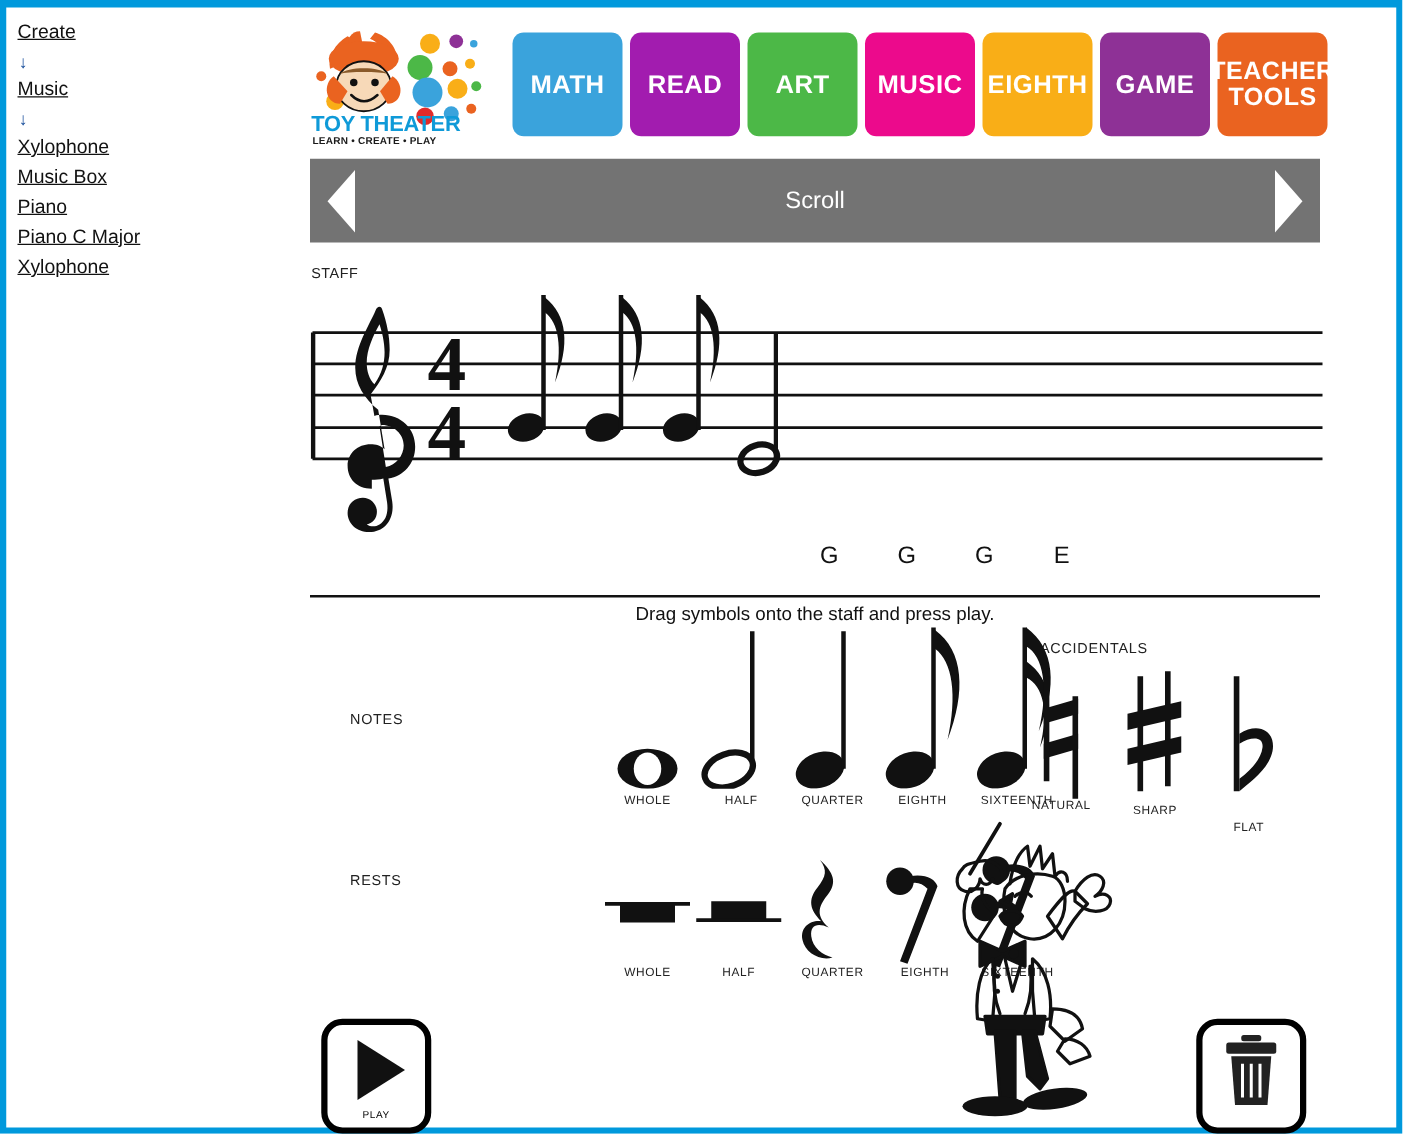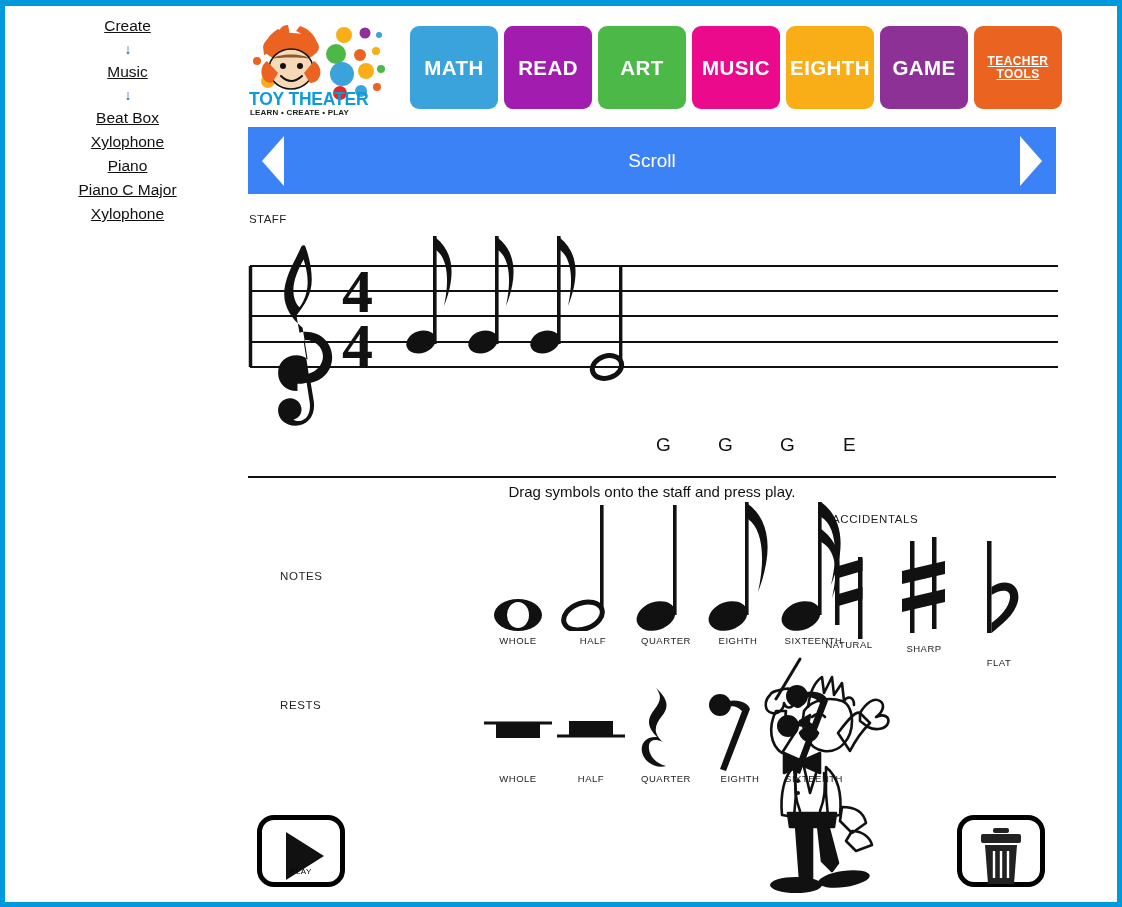--- a/index.html
+++ b/index.html
@@ -15,21 +15,20 @@
     position:absolute; inset:0;
     border:5px solid #0099dc;
     border-top-width:6px;
     background:#fff;
   }
 
   
   #sidebar {
     position:absolute; left:0; top:8px; width:236px; height:860px;
     padding-left:9px;
-    text-align:center;
   }
   .nav-link {
     display:block;
     font-size:15.5px;
     color:#111;
     text-decoration:underline;
     line-height:24px;
     white-space:nowrap;
   }
   .nav-arrow {
@@ -57,27 +56,27 @@
     color:#fff;
     display:flex; align-items:center; justify-content:center;
     font-weight:bold;
     font-size:20.5px;
     letter-spacing:.4px;
     text-align:center;
     line-height:1.05;
     cursor:pointer;
     user-select:none;
   }
-  .nav-btn.small { font-size:12px;text-decoration:underline; }
+  .nav-btn.small { font-size:20px; }
 
   
   #scrollbar {
     position:absolute; left:0; top:113px;
     width:808px; height:67px;
-    background:#3b82f6;
+    background:#737373;
     display:flex; align-items:center; justify-content:center;
   }
   #scroll-label { color:#fff; font-size:19px; }
   .scroll-arrow {
     position:absolute; top:50%; transform:translateY(-50%);
     width:0; height:0; cursor:pointer;
   }
   #scroll-left  { left:14px;  border-top:25px solid transparent; border-bottom:25px solid transparent; border-right:22px solid #fff; }
   #scroll-right { right:14px; border-top:25px solid transparent; border-bottom:25px solid transparent; border-left:22px solid #fff; }
 
@@ -109,21 +108,21 @@
   }
   .pal-item { position:absolute; cursor:pointer; }
   .pal-caption {
     position:absolute; width:100%; text-align:center;
     font-size:9.5px; color:#222; letter-spacing:.5px;
   }
 
   
   .big-btn {
     position:absolute;
-    width:88px; height:72px;
+    width:88px; height:92px;
     border:5px solid #000;
     border-radius:17px;
     background:#fff;
     cursor:pointer;
   }
   #play-btn { left:9px; top:316px; }
   #trash-btn { left:709px; top:316px; }
   #play-caption {
     position:absolute; bottom:6px; width:100%;
     text-align:center; font-size:8px; color:#000; letter-spacing:.5px;
@@ -133,22 +132,22 @@
 </head>
 <body>
 
 <div id="page">
 
   <div id="sidebar">
     <a class="nav-link" href="#">Create</a>
     <span class="nav-arrow">↓</span>
     <a class="nav-link" href="#">Music</a>
     <span class="nav-arrow">↓</span>
-    <a class="nav-link" href="#">Beat Box</a>
     <a class="nav-link" href="#">Xylophone</a>
+    <a class="nav-link" href="#">Music Box</a>
     <a class="nav-link" href="#">Piano</a>
     <a class="nav-link" href="#">Piano C Major</a>
     <a class="nav-link" href="#">Xylophone</a>
   </div>
 
   <div id="main">
 
     <div id="header">
       <div id="logo">
         <svg class="logo-svg" width="142" height="96" viewBox="0 0 142 96">

